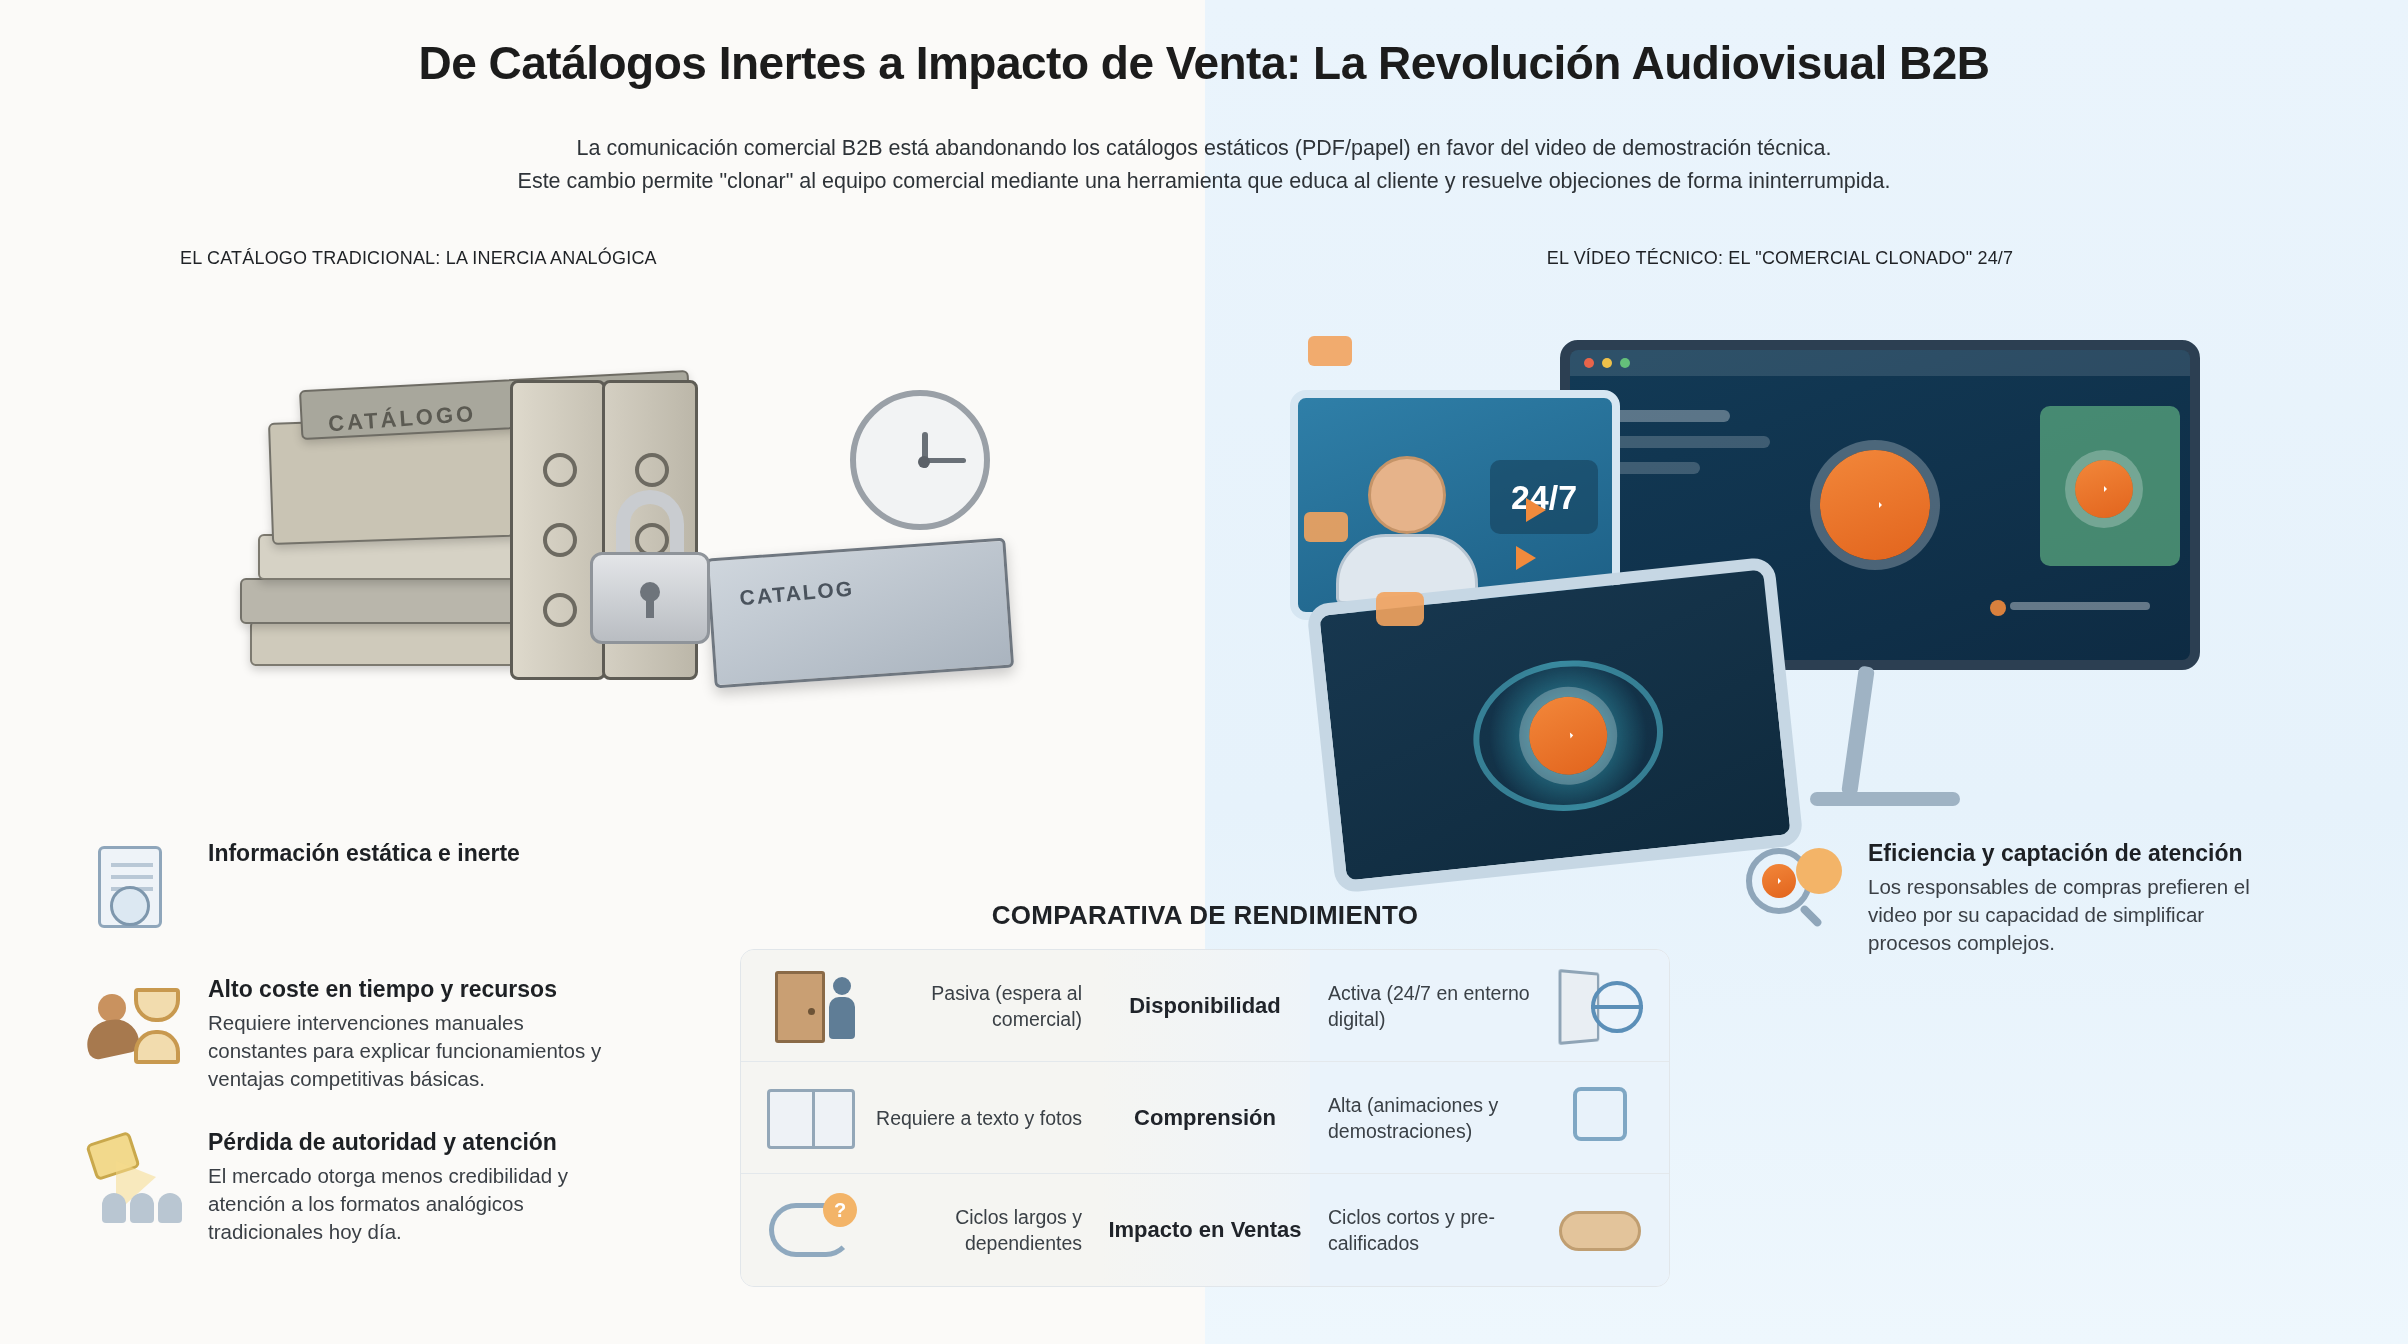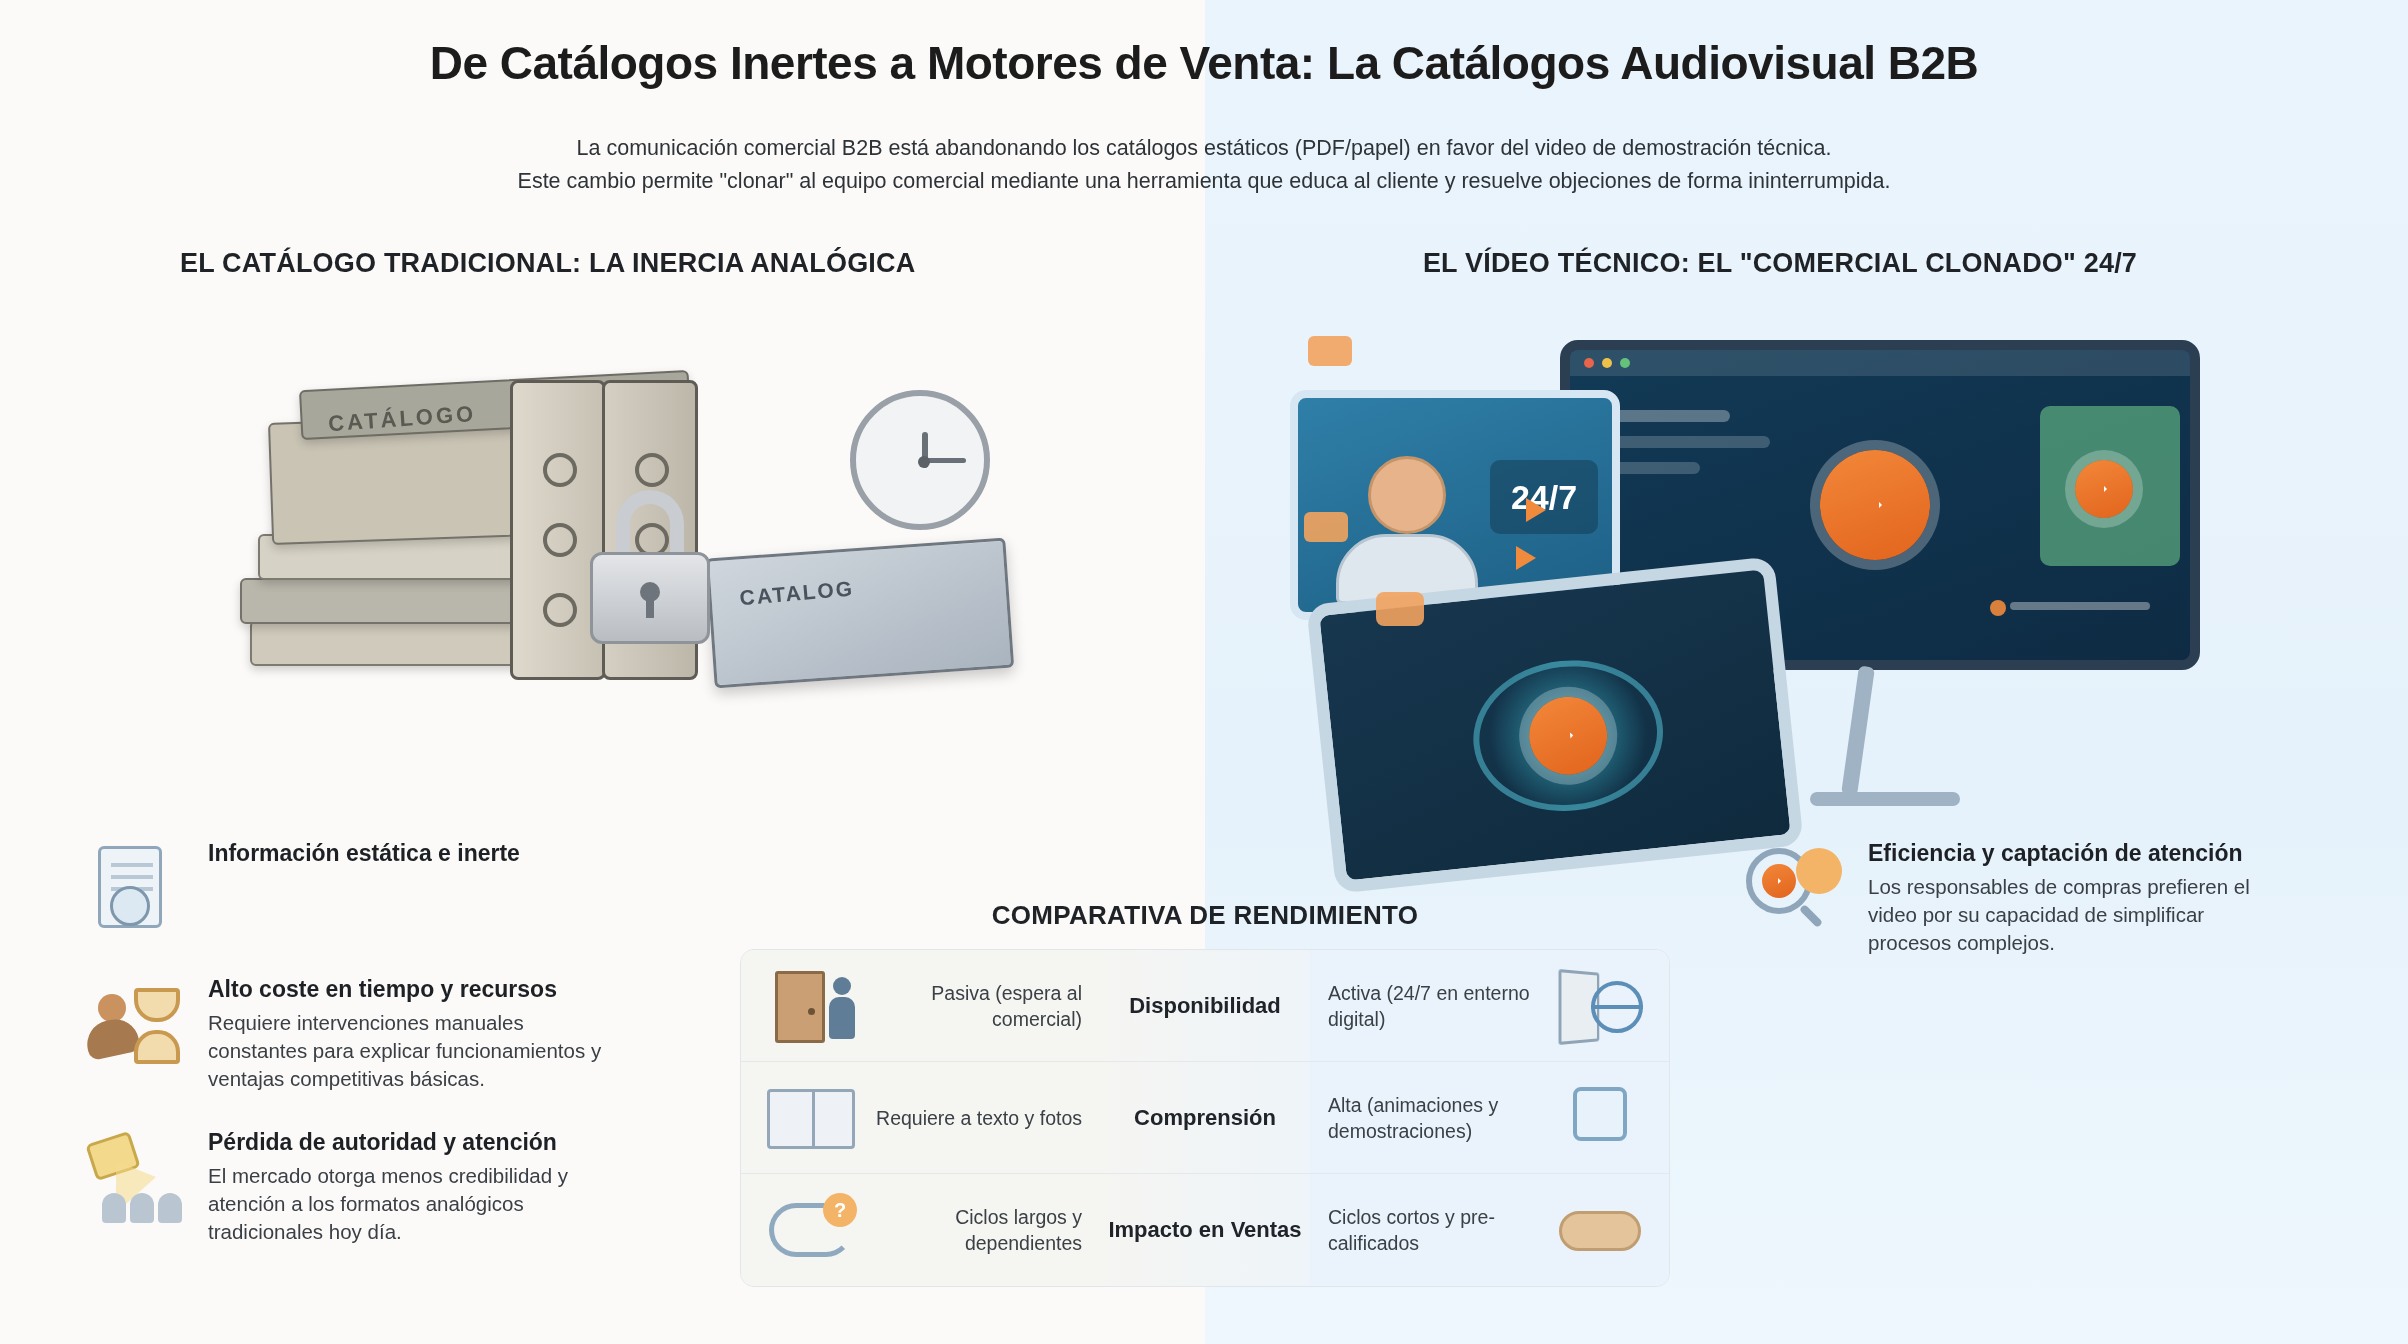--- a/index.html
+++ b/index.html
@@ -29,21 +29,21 @@
     font-size: 46px; font-weight: bold; color: #1c1c1c;
     letter-spacing: -0.5px;
   }
   .subhead {
     position: absolute; top: 132px; left: 0; width: 2408px;
     text-align: center; color: #2e3338;
     font-size: 21.5px; line-height: 33px;
   }
 
   .col-title {
-    position: absolute; font-size: 27px; font-weight: bold; color: #1f2226;
+    position: absolute; font-size: 18px; font-weight: normal; color: #1f2226;
     letter-spacing: 0.2px;
   }
   #title-left { top: 248px; left: 180px; width: 900px; }
   #title-right { top: 248px; left: 1330px; width: 900px; text-align: center; }
 
   
   .illus { position: absolute; }
 
   
   #books { left: 150px; top: 320px; width: 950px; height: 530px; }
@@ -263,21 +263,21 @@
   .qbubble { position:absolute; right:6px; top:2px; width:34px; height:34px; background:#f3b468; border-radius:50%; color:#fff; font-size:20px; font-weight:bold; display:flex; align-items:center; justify-content:center; }
   .hands { position:absolute; left:12px; top:20px; width:82px; height:40px; background:#e3c49b; border-radius: 20px; border:3px solid #c09e71; }
 </style>
 </head>
 <body>
 
 <div id="infographic">
   <div class="half-left"></div>
   <div class="half-right"></div>
 
-  <div class="headline">De Catálogos Inertes a Motores de Venta: La Catálogos Audiovisual B2B</div>
+  <div class="headline">De Catálogos Inertes a Impacto de Venta: La Revolución Audiovisual B2B</div>
   <div class="subhead">
     <div>La comunicación comercial B2B está abandonando los catálogos estáticos (PDF/papel) en favor del video de demostración técnica.</div>
     <div>Este cambio permite "clonar" al equipo comercial mediante una herramienta que educa al cliente y resuelve objeciones de forma ininterrumpida.</div>
   </div>
 
   <div class="col-title" id="title-left">EL CATÁLOGO TRADICIONAL: LA INERCIA ANALÓGICA</div>
   <div class="col-title" id="title-right">EL VÍDEO TÉCNICO: EL "COMERCIAL CLONADO" 24/7</div>
 
   <div class="illus" id="books">
     <div class="book bk1"></div>

